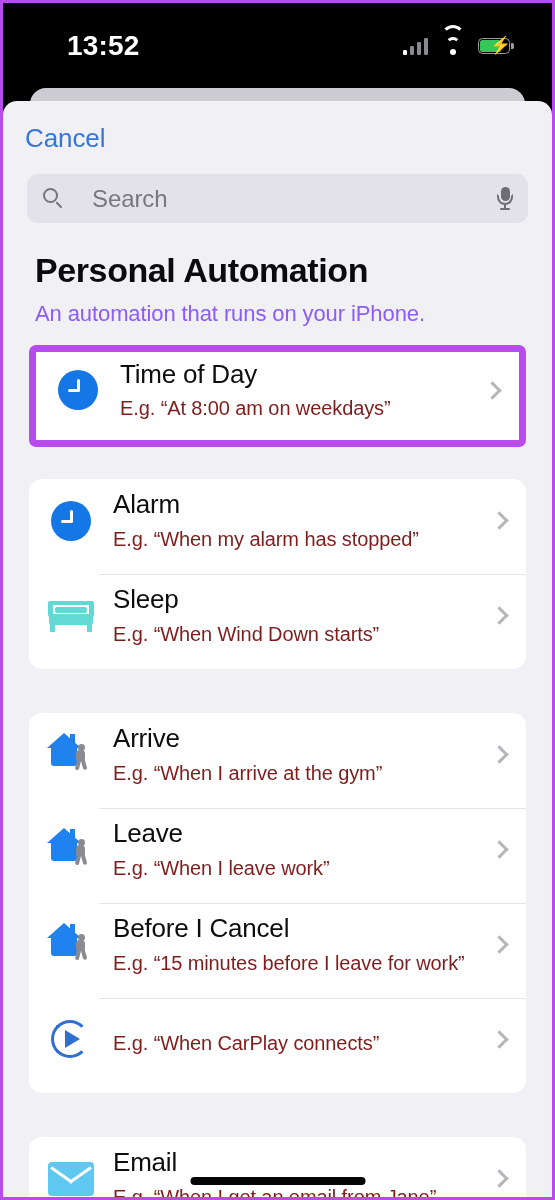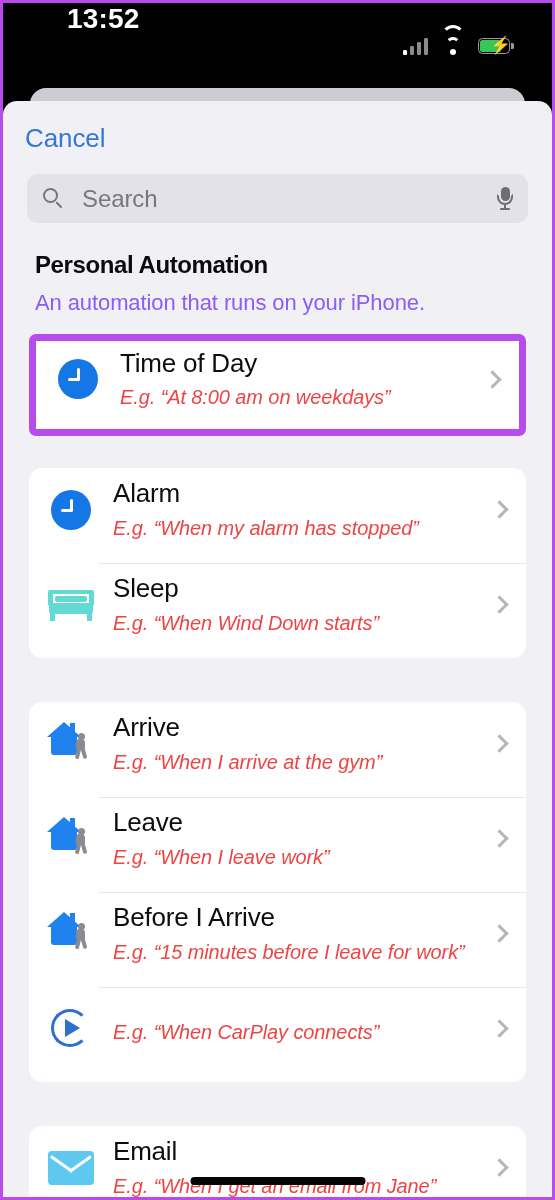--- a/index.html
+++ b/index.html
@@ -20,20 +20,21 @@
     overflow:hidden;
   }
 
   
   .statusbar {
     position:absolute;
     top:0; left:0; right:0;
     height:86px;
     background:#000;
     display:flex;
+    align-items:center;
     justify-content:space-between;
     padding:0 42px 0 64px;
   }
   .status-time {
     color:#fff;
     font-size:28px;
     font-weight:bold;
     letter-spacing:0.2px;
   }
   .status-right { display:flex; align-items:center; gap:13px; }
@@ -116,21 +117,21 @@
 
   
   .search-wrap { padding:20px 24px 0 24px; }
   .search-bar {
     height:49px;
     background:#e3e2e8;
     border-radius:11px;
     display:flex;
     align-items:center;
     padding:0 14px 0 16px;
-    gap:18px;
+    gap:28px;
   }
   .mag { width:21px; height:21px; position:relative; flex:none; }
   .mag .ring {
     position:absolute; top:0; left:0;
     width:15px; height:15px;
     border:2.2px solid #77767c;
     border-radius:50%;
   }
   .mag .hand {
     position:absolute;
@@ -166,21 +167,21 @@
     width:2px; height:4px; background:#6e6d73;
   }
   .mic .base {
     position:absolute; left:4px; top:22.5px;
     width:10px; height:2px; background:#6e6d73; border-radius:1px;
   }
 
   
   .heading { padding:28px 32px 0 32px; }
   .heading h1 {
-    font-size:24px;
+    font-size:34px;
     font-weight:bold;
     color:#0b0b0d;
     letter-spacing:-0.4px;
   }
   .heading p {
     margin-top:11px;
     font-size:22px;
     color:#8b5cf6;
     letter-spacing:-0.1px;
   }
@@ -219,24 +220,23 @@
   .row-text { flex:1; min-width:0; }
   .row-title {
     font-size:26px;
     color:#0d0d0f;
     letter-spacing:-0.2px;
     line-height:1.15;
   }
   .row-sub {
     margin-top:7px;
     font-size:20px;
-    color:#ef4444;
+    color:#7f1d1d;
     letter-spacing:-0.1px;
     line-height:1.2;
-    font-style:italic;
   }
   .chev {
     flex:none;
     width:13px; height:13px;
     border-top:3px solid #b6b5bb;
     border-right:3px solid #b6b5bb;
     transform:rotate(45deg);
     margin-left:10px;
   }
 
@@ -537,21 +537,21 @@
             <span class="roof"></span>
               <span class="chim"></span>
               <span class="body"></span>
             <span class="phead"></span>
               <span class="pbody"></span>
               <span class="pl1"></span>
               <span class="pl2"></span>
           </span>
         </span>
         <span class="row-text">
-          <div class="row-title">Before I Arrive</div>
+          <div class="row-title">Before I Cancel</div>
           <div class="row-sub">E.g. “15 minutes before I leave for work”</div>
         </span>
         <span class="chev"></span>
       </div>
       <div class="row">
         <span class="row-icon">
           <span class="ic-carplay">
               <span class="ring"></span>
               <span class="tri"></span>
             </span>

